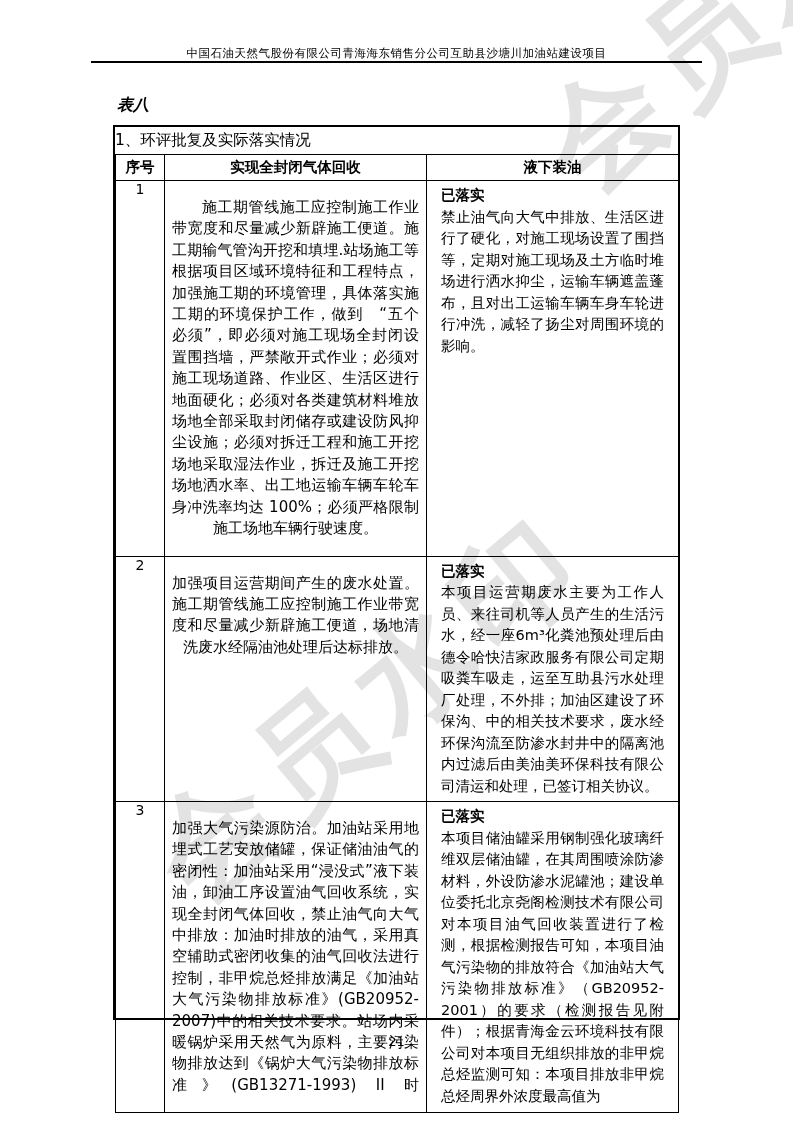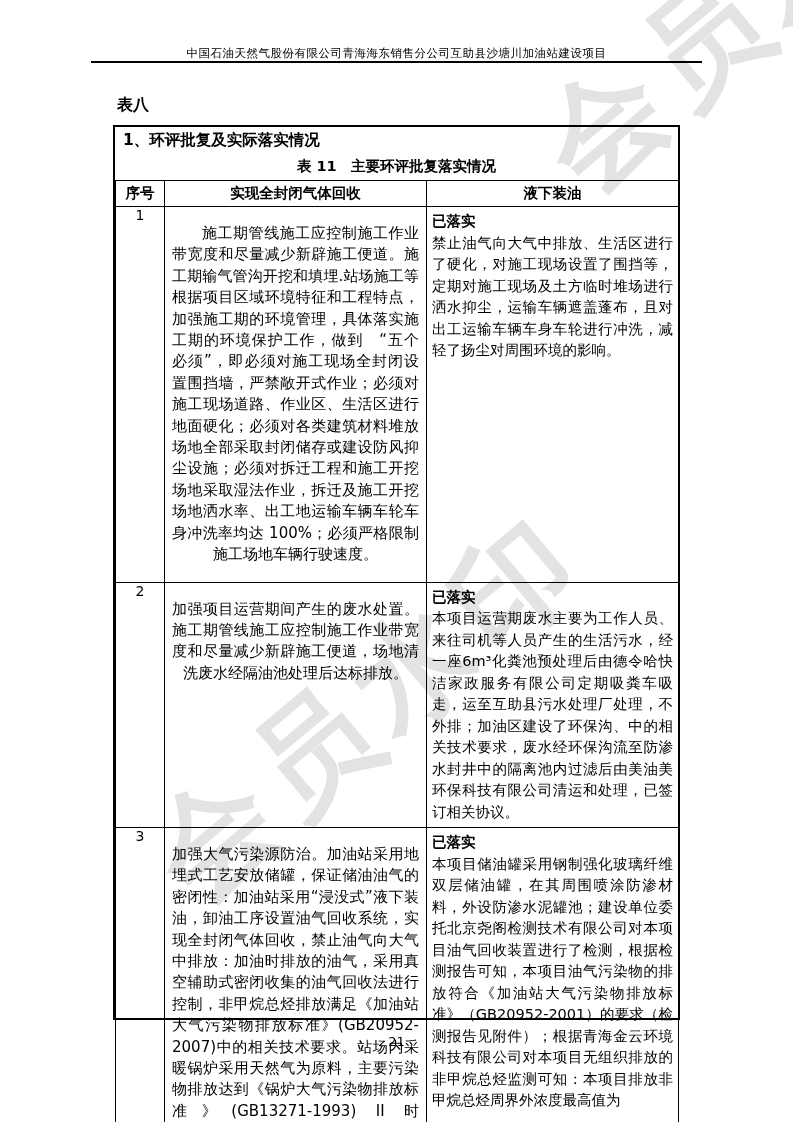--- a/index.html
+++ b/index.html
@@ -42,36 +42,36 @@
     font-size: 11.5px;
     letter-spacing: 0.5px;
     border-bottom: 2px solid #000;
   }
 
   .section-label {
     position: absolute;
     left: 117px; top: 95px;
     font-size: 16px;
     font-weight: bold;
+    font-style: italic;
   }
 
   
   .frame {
     position: absolute;
     left: 113px; top: 125px;
     width: 567px;
     height: 895px;
     border: 2px solid #000;
   }
   .frame-title {
     height: 27px;
     line-height: 26px;
     font-size: 15.5px;
-    font-weight: bold;
-    padding-left: 8px;
+    font-weight: normal;
   }
   .frame-subtitle {
     height: 26px;
     line-height: 24px;
     font-size: 14.5px;
     font-weight: bold;
     text-align: center;
   }
 
   table.main {
@@ -100,21 +100,21 @@
     vertical-align: middle;
     font-size: 14px;
   }
   td.req-cell {
     padding: 16px 7px;
     font-size: 15px;
     line-height: 21.4px;
     text-align: justify;
   }
   td.sta-cell {
-    padding: 4px 5px;
+    padding: 4px 14px;
     font-size: 14.5px;
     line-height: 21.5px;
     text-align: justify;
   }
   .row1 td { height: 330px; }
   .row2 td { height: 225px; }
   .row3 td { height: 260px; }
 
   .req-indent { text-indent: 2em; }
   .last-center { text-align-last: center; }
@@ -141,21 +141,20 @@
   <div class="watermark wm-tl" style="color: rgb(227, 227, 227);">会员水印</div>
 
   <div class="content">
 
     <div class="doc-header">中国石油天然气股份有限公司青海海东销售分公司互助县沙塘川加油站建设项目</div>
 
     <div class="section-label">表八</div>
 
     <div class="frame">
       <div class="frame-title">1、环评批复及实际落实情况</div>
-      <div class="frame-subtitle">表 11　主要环评批复落实情况</div>
 
       <table class="main">
         <colgroup>
           <col class="c-no">
             <col class="c-req">
             <col class="c-sta">
         </colgroup>
         <thead>
           <tr>
             <th>序号</th>

